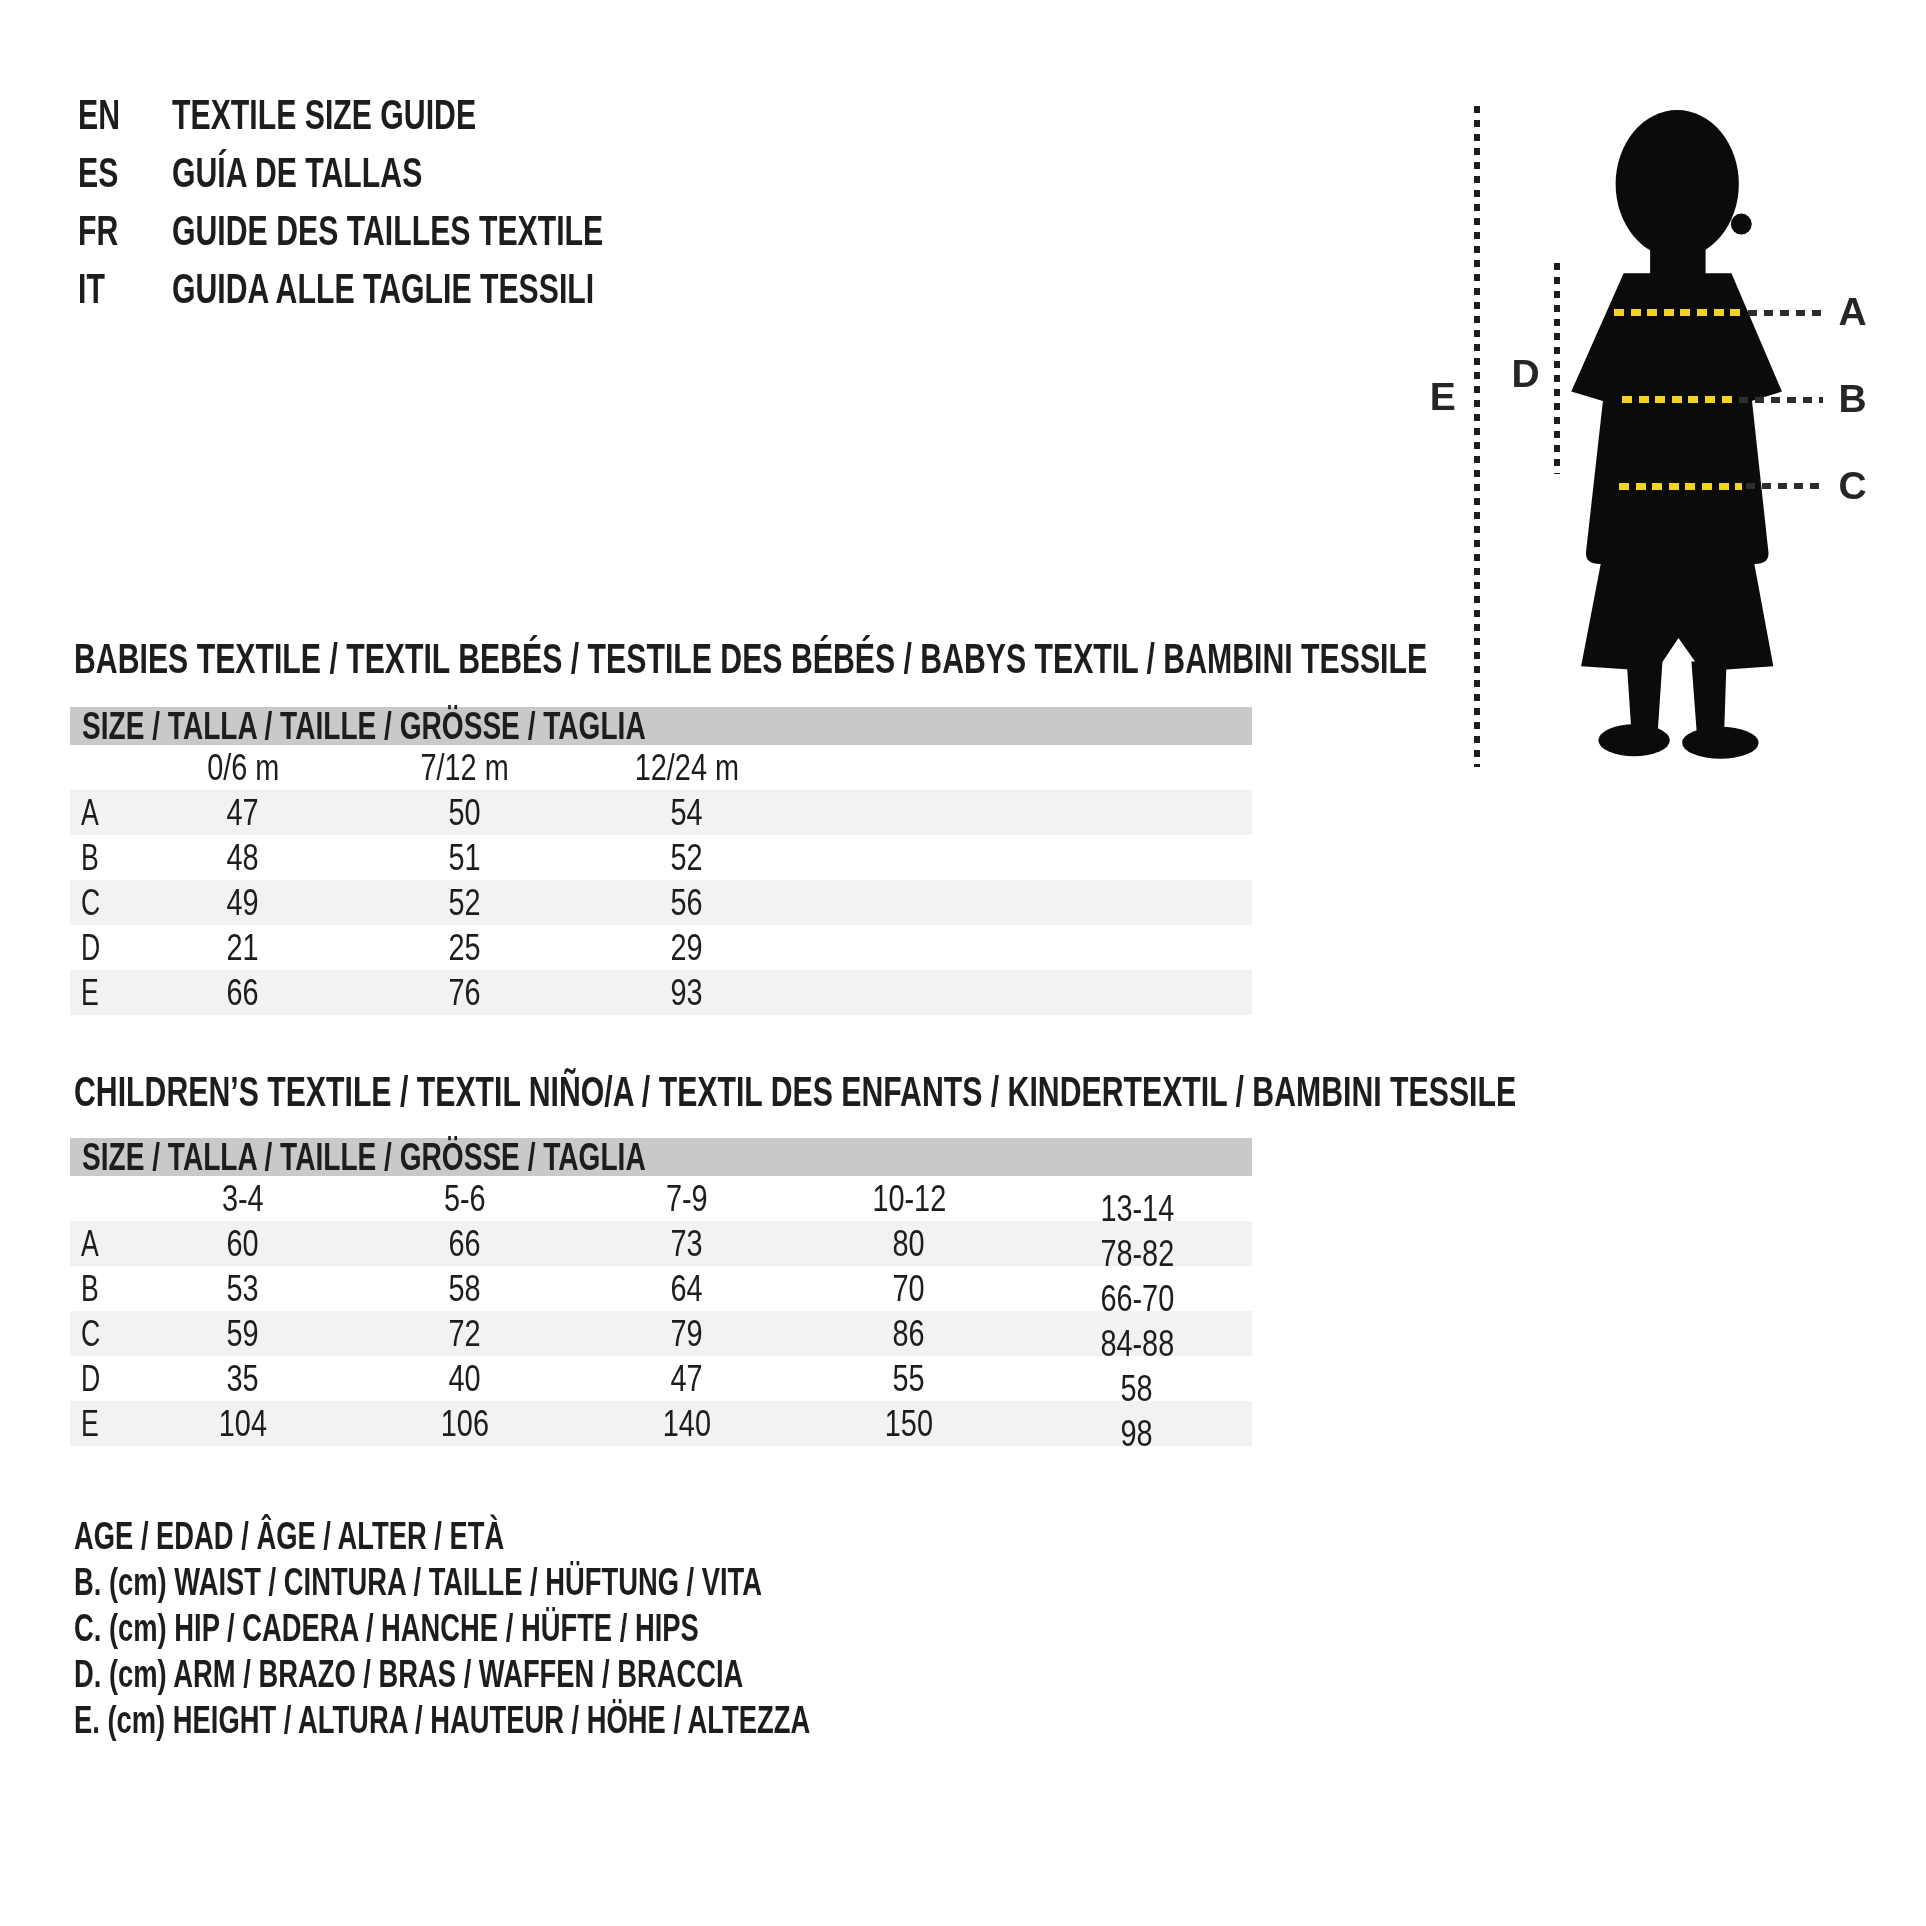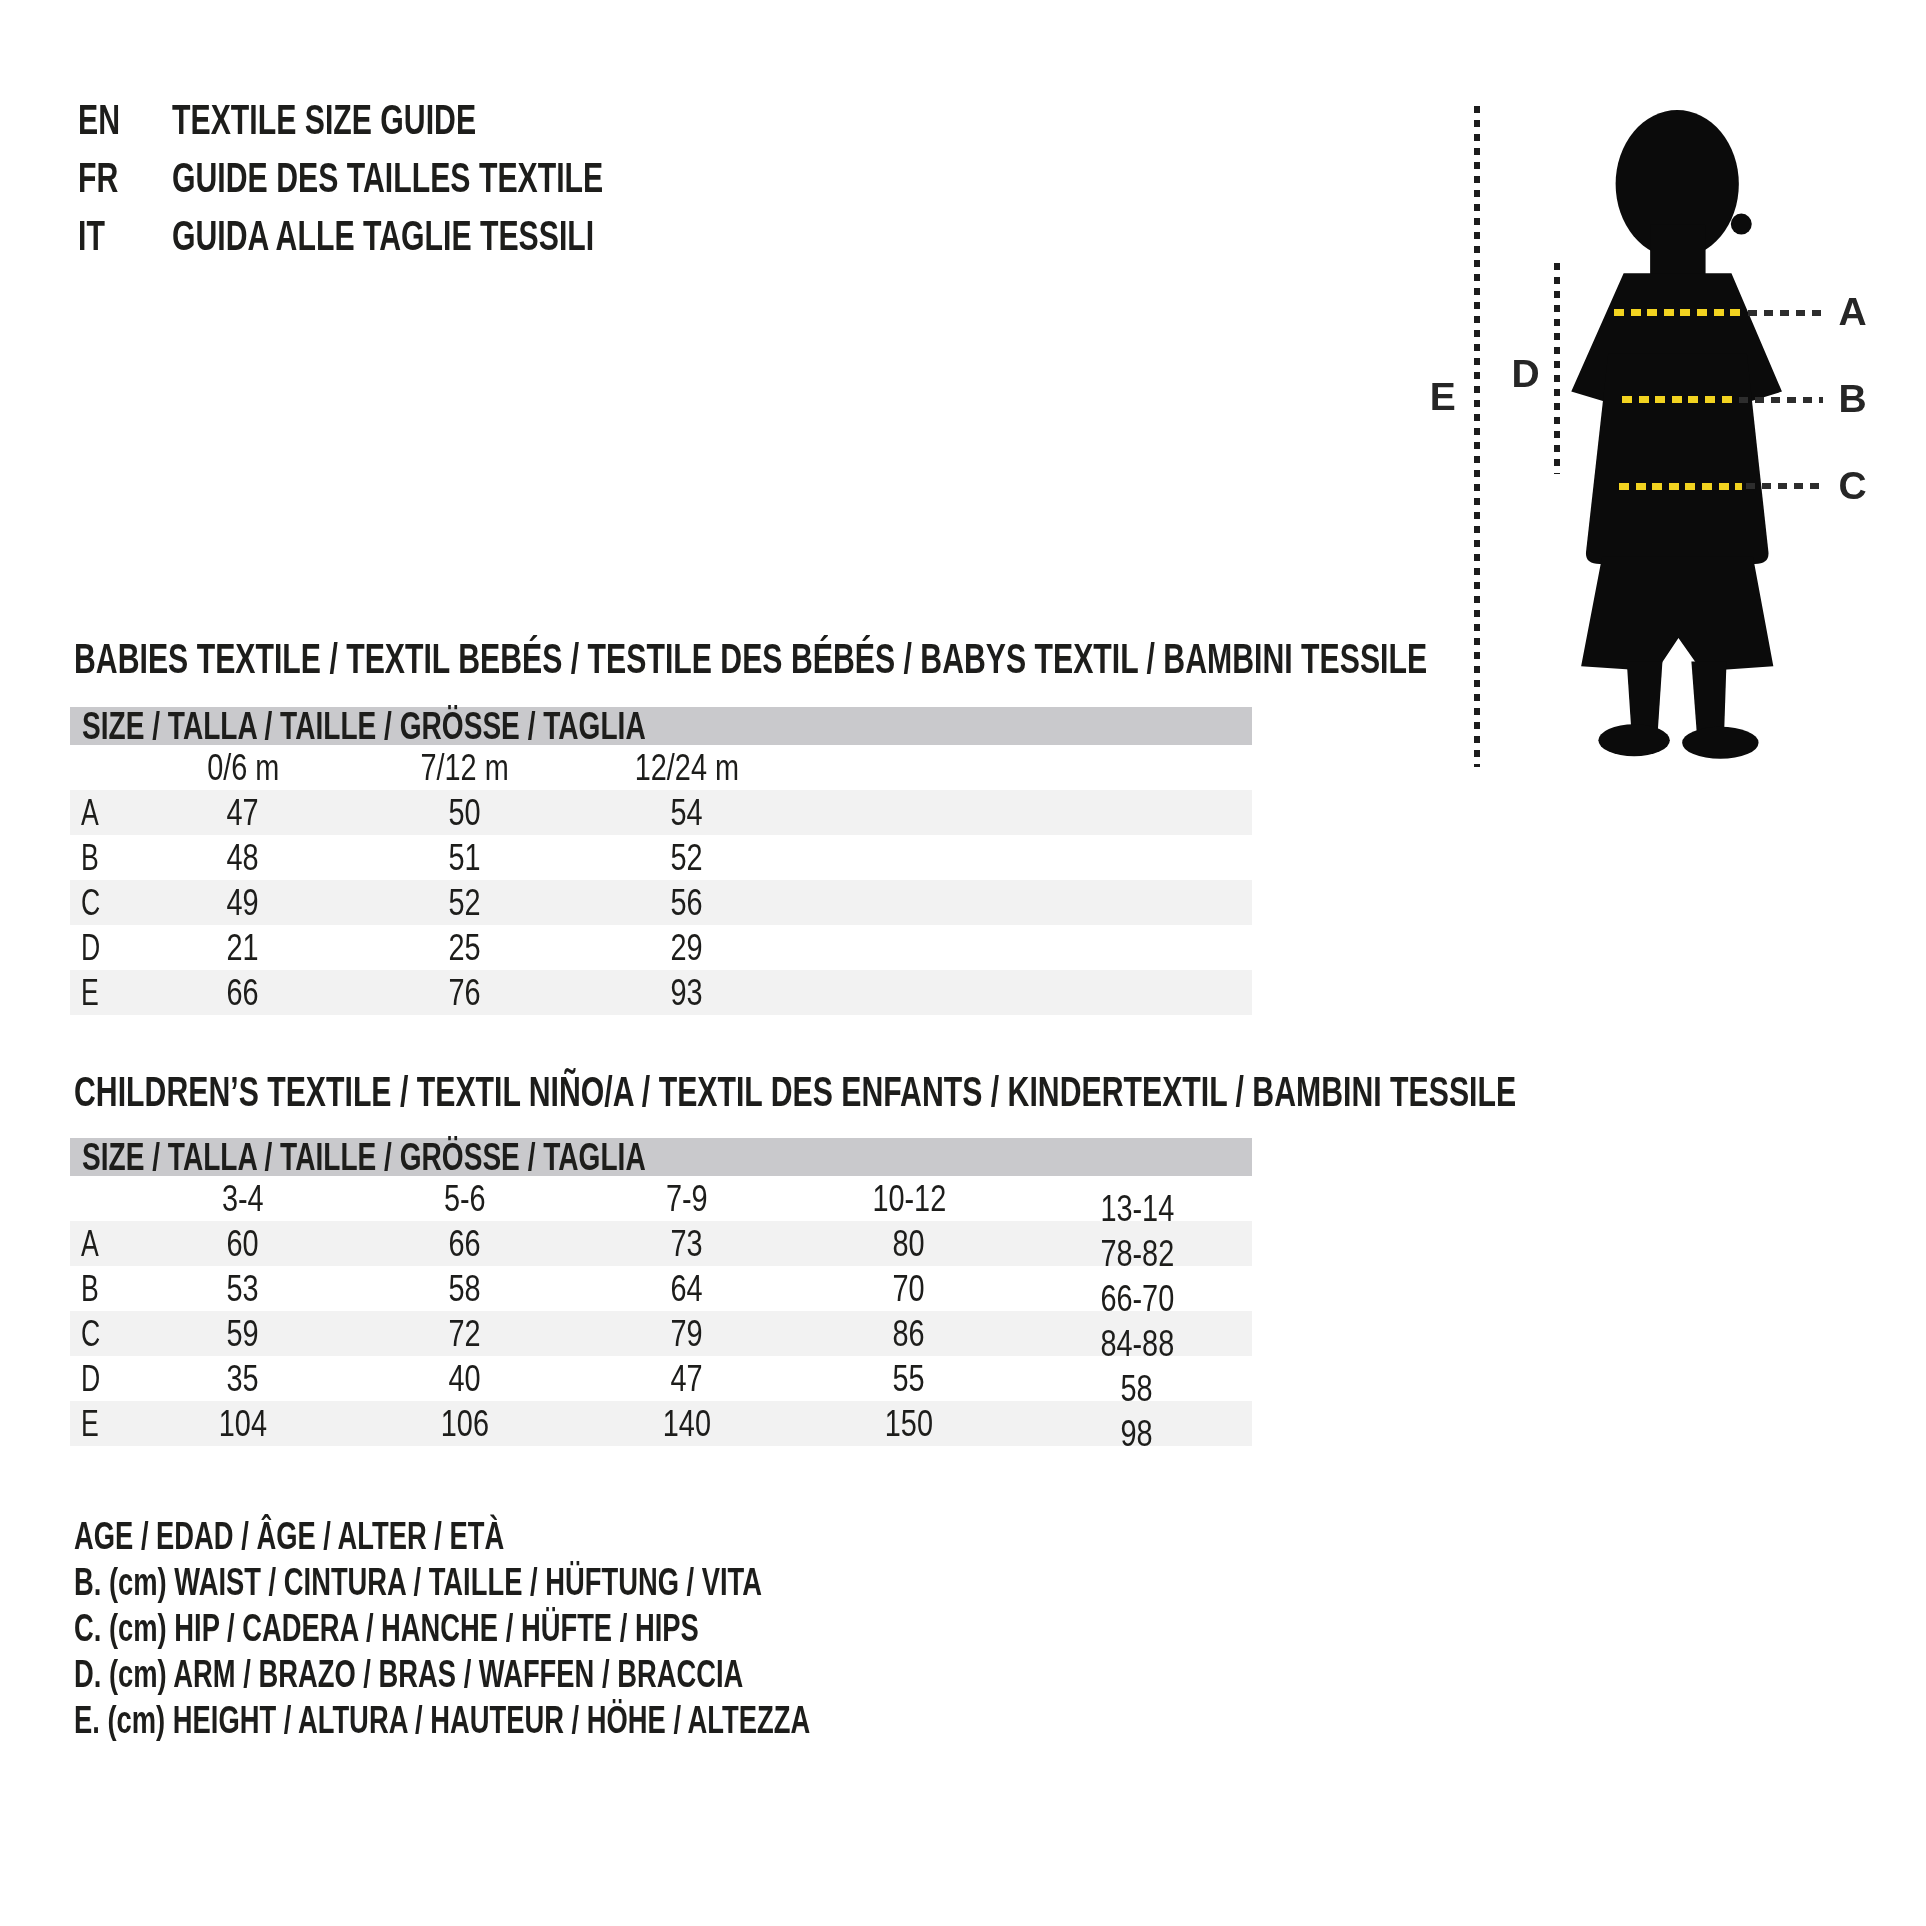--- a/index.html
+++ b/index.html
@@ -5,21 +5,21 @@
   html,body{margin:0;padding:0;}
   body{
     width:1926px;height:1926px;position:relative;background:#ffffff;
     font-family:"Liberation Sans",sans-serif;color:#1d1d1b;overflow:hidden;
   }
   .cond{display:inline-block;transform:scaleX(0.72);transform-origin:0 50%;white-space:nowrap;}
   .cond-c{display:inline-block;transform:scaleX(0.78);transform-origin:50% 50%;white-space:nowrap;}
 
   
   .langs{position:absolute;left:78px;top:91px;}
-  .lang-row{display:flex;align-items:center;height:58px;font-size:42px;font-weight:700;}
+  .lang-row{display:flex;align-items:flex-start;height:58px;font-size:42px;font-weight:700;}
   .lang-code{width:94px;flex:0 0 94px;}
 
   
   .sec-title{position:absolute;left:74px;height:43px;display:flex;align-items:center;
              font-size:42px;font-weight:700;}
   .sec-title.babies{top:637px;}
   .sec-title.children{top:1070px;}
 
   
   .tbl{position:absolute;left:70px;width:1182px;}
@@ -52,20 +52,24 @@
 </style>
 </head>
 <body>
 
 <section class="langs">
   <div class="lang-row">
     <span class="lang-code"><span class="cond">EN</span></span>
     <span class="cond">TEXTILE SIZE GUIDE</span>
   </div>
   <div class="lang-row">
+    <span class="lang-code"><span class="cond">ES</span></span>
+    <span class="cond">GUÍA DE TALLAS</span>
+  </div>
+  <div class="lang-row">
     <span class="lang-code"><span class="cond">FR</span></span>
     <span class="cond">GUIDE DES TAILLES TEXTILE</span>
   </div>
   <div class="lang-row">
     <span class="lang-code"><span class="cond">IT</span></span>
     <span class="cond">GUIDA ALLE TAGLIE TESSILI</span>
   </div>
 </section>
 
 <div class="figure">

